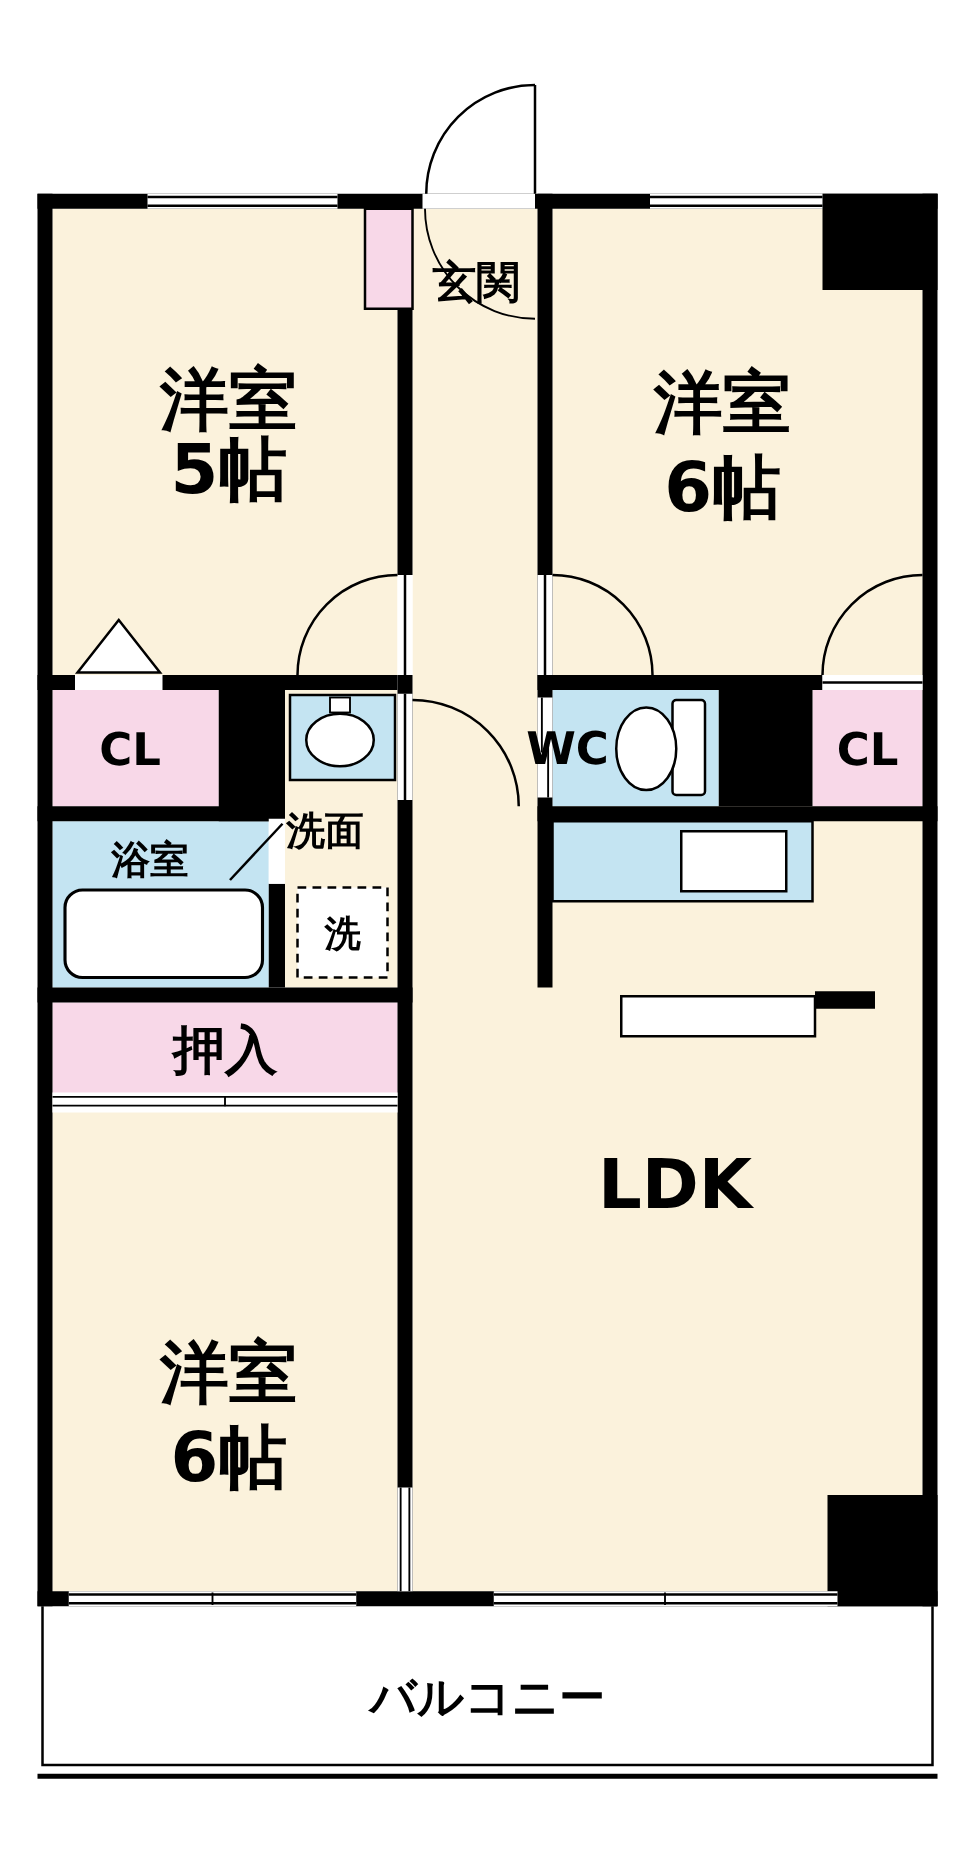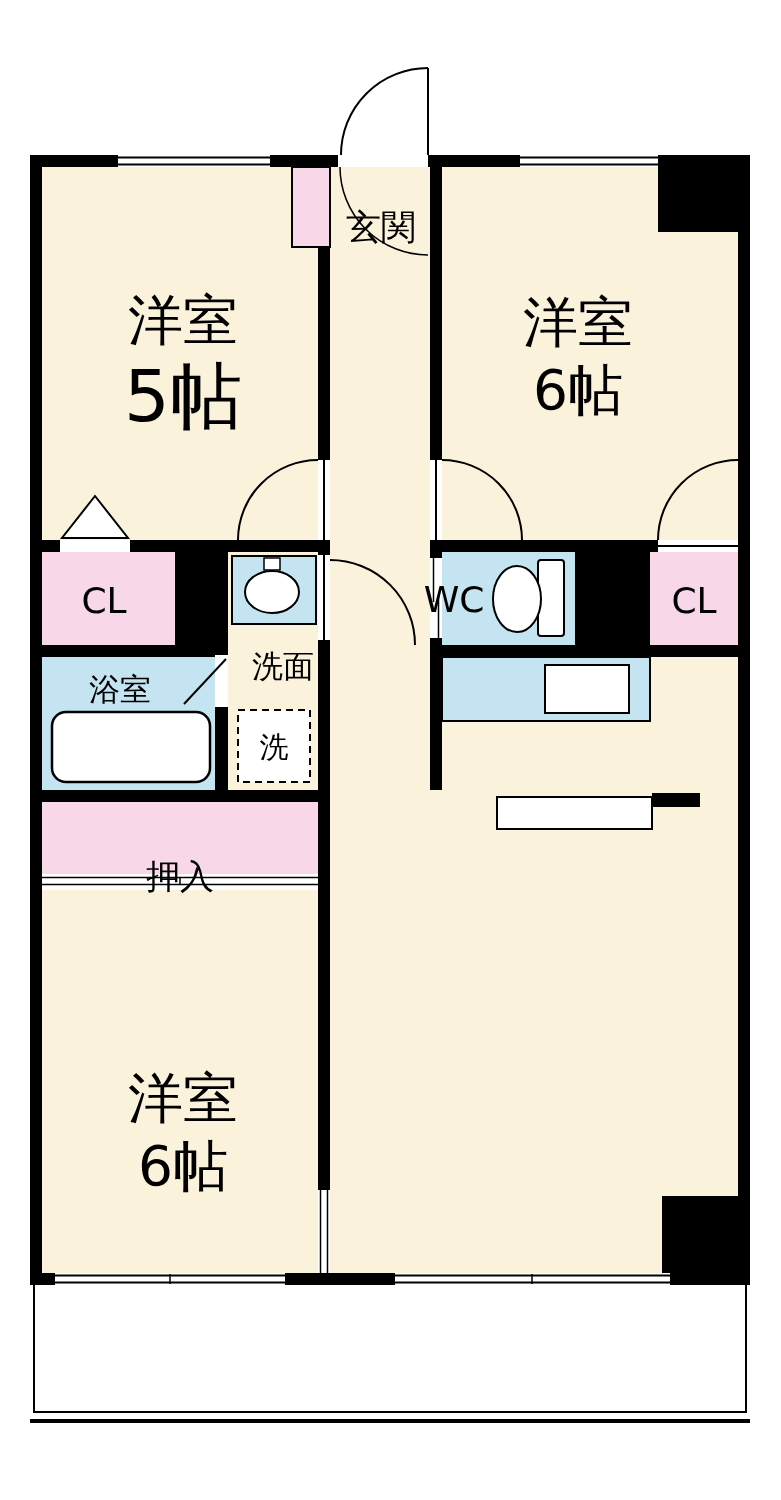--- a/index.html
+++ b/index.html
@@ -13,21 +13,21 @@
   #plan{position:relative;width:781px;height:1500px;background:var(--c-bg);
         font-family:"DejaVu Sans",sans-serif;overflow:hidden;}
   #plan svg{position:absolute;left:0;top:0;}
   .fill-room{fill:var(--c-room);}
   .fill-closet{fill:var(--c-closet);}
   .fill-water{fill:var(--c-water);}
   .wall{fill:var(--c-wall);}
   .white{fill:#ffffff;}
   .ln{stroke:#000;fill:none;}
   .lbl{position:absolute;transform:translate(-50%,-50%);color:#000;
-       white-space:nowrap;line-height:1;font-weight:400;}
+       white-space:nowrap;line-height:1;font-weight:700;}
 </style>
 </head>
 <body>
 
 <div id="plan">
   <svg width="781" height="1500" viewBox="0 0 781 1500">
 
     <rect x="42" y="167" width="276" height="373" class="fill-room"></rect>
     <rect x="442" y="167" width="296" height="373" class="fill-room"></rect>
     <rect x="330" y="167" width="100" height="623" class="fill-room"></rect>
@@ -117,26 +117,28 @@
     <path d="M 330 560 A 85 85 0 0 1 415 645" class="ln" stroke-width="2"></path>
     <line x1="324" y1="555" x2="324" y2="640" class="ln" stroke-width="2"></line>
     <polygon points="62,538 128,538 95,496" fill="#fff" stroke="#000" stroke-width="2"></polygon>
     <line x1="226" y1="659" x2="184" y2="704" class="ln" stroke-width="2"></line>
 
     <path d="M 34 1285 L 34 1412 L 746 1412 L 746 1285" class="ln" stroke-width="2"></path>
     <line x1="30" y1="1421" x2="750" y2="1421" class="ln" stroke-width="4"></line>
   </svg>
 
   <div class="lbl" style="left:183px;top:320px;font-size:55px">洋室</div>
-  <div class="lbl" style="left:183px;top:396px;font-size:72px">5帖</div>
+  <div class="lbl" style="left:183px;top:376px;font-size:55px">5帖</div>
   <div class="lbl" style="left:578px;top:322px;font-size:55px">洋室</div>
   <div class="lbl" style="left:578px;top:390px;font-size:55px">6帖</div>
   <div class="lbl" style="left:183px;top:1098px;font-size:55px">洋室</div>
   <div class="lbl" style="left:183px;top:1166px;font-size:55px">6帖</div>
+  <div class="lbl" style="left:540px;top:948px;font-size:55px">LDK</div>
   <div class="lbl" style="left:381px;top:227px;font-size:35px">玄関</div>
   <div class="lbl" style="left:104px;top:601px;font-size:36px">CL</div>
   <div class="lbl" style="left:694px;top:601px;font-size:36px">CL</div>
   <div class="lbl" style="left:454px;top:600px;font-size:36px">WC</div>
-  <div class="lbl" style="left:283px;top:666px;font-size:31px">洗面</div>
+  <div class="lbl" style="left:260px;top:666px;font-size:31px">洗面</div>
   <div class="lbl" style="left:274px;top:747px;font-size:29px">洗</div>
   <div class="lbl" style="left:120px;top:689px;font-size:31px">浴室</div>
-  <div class="lbl" style="left:180px;top:876px;font-size:34px">押入</div>
+  <div class="lbl" style="left:180px;top:840px;font-size:42px">押入</div>
+  <div class="lbl" style="left:390px;top:1358px;font-size:37px">バルコニー</div>
 </div>
 
 </body></html>

